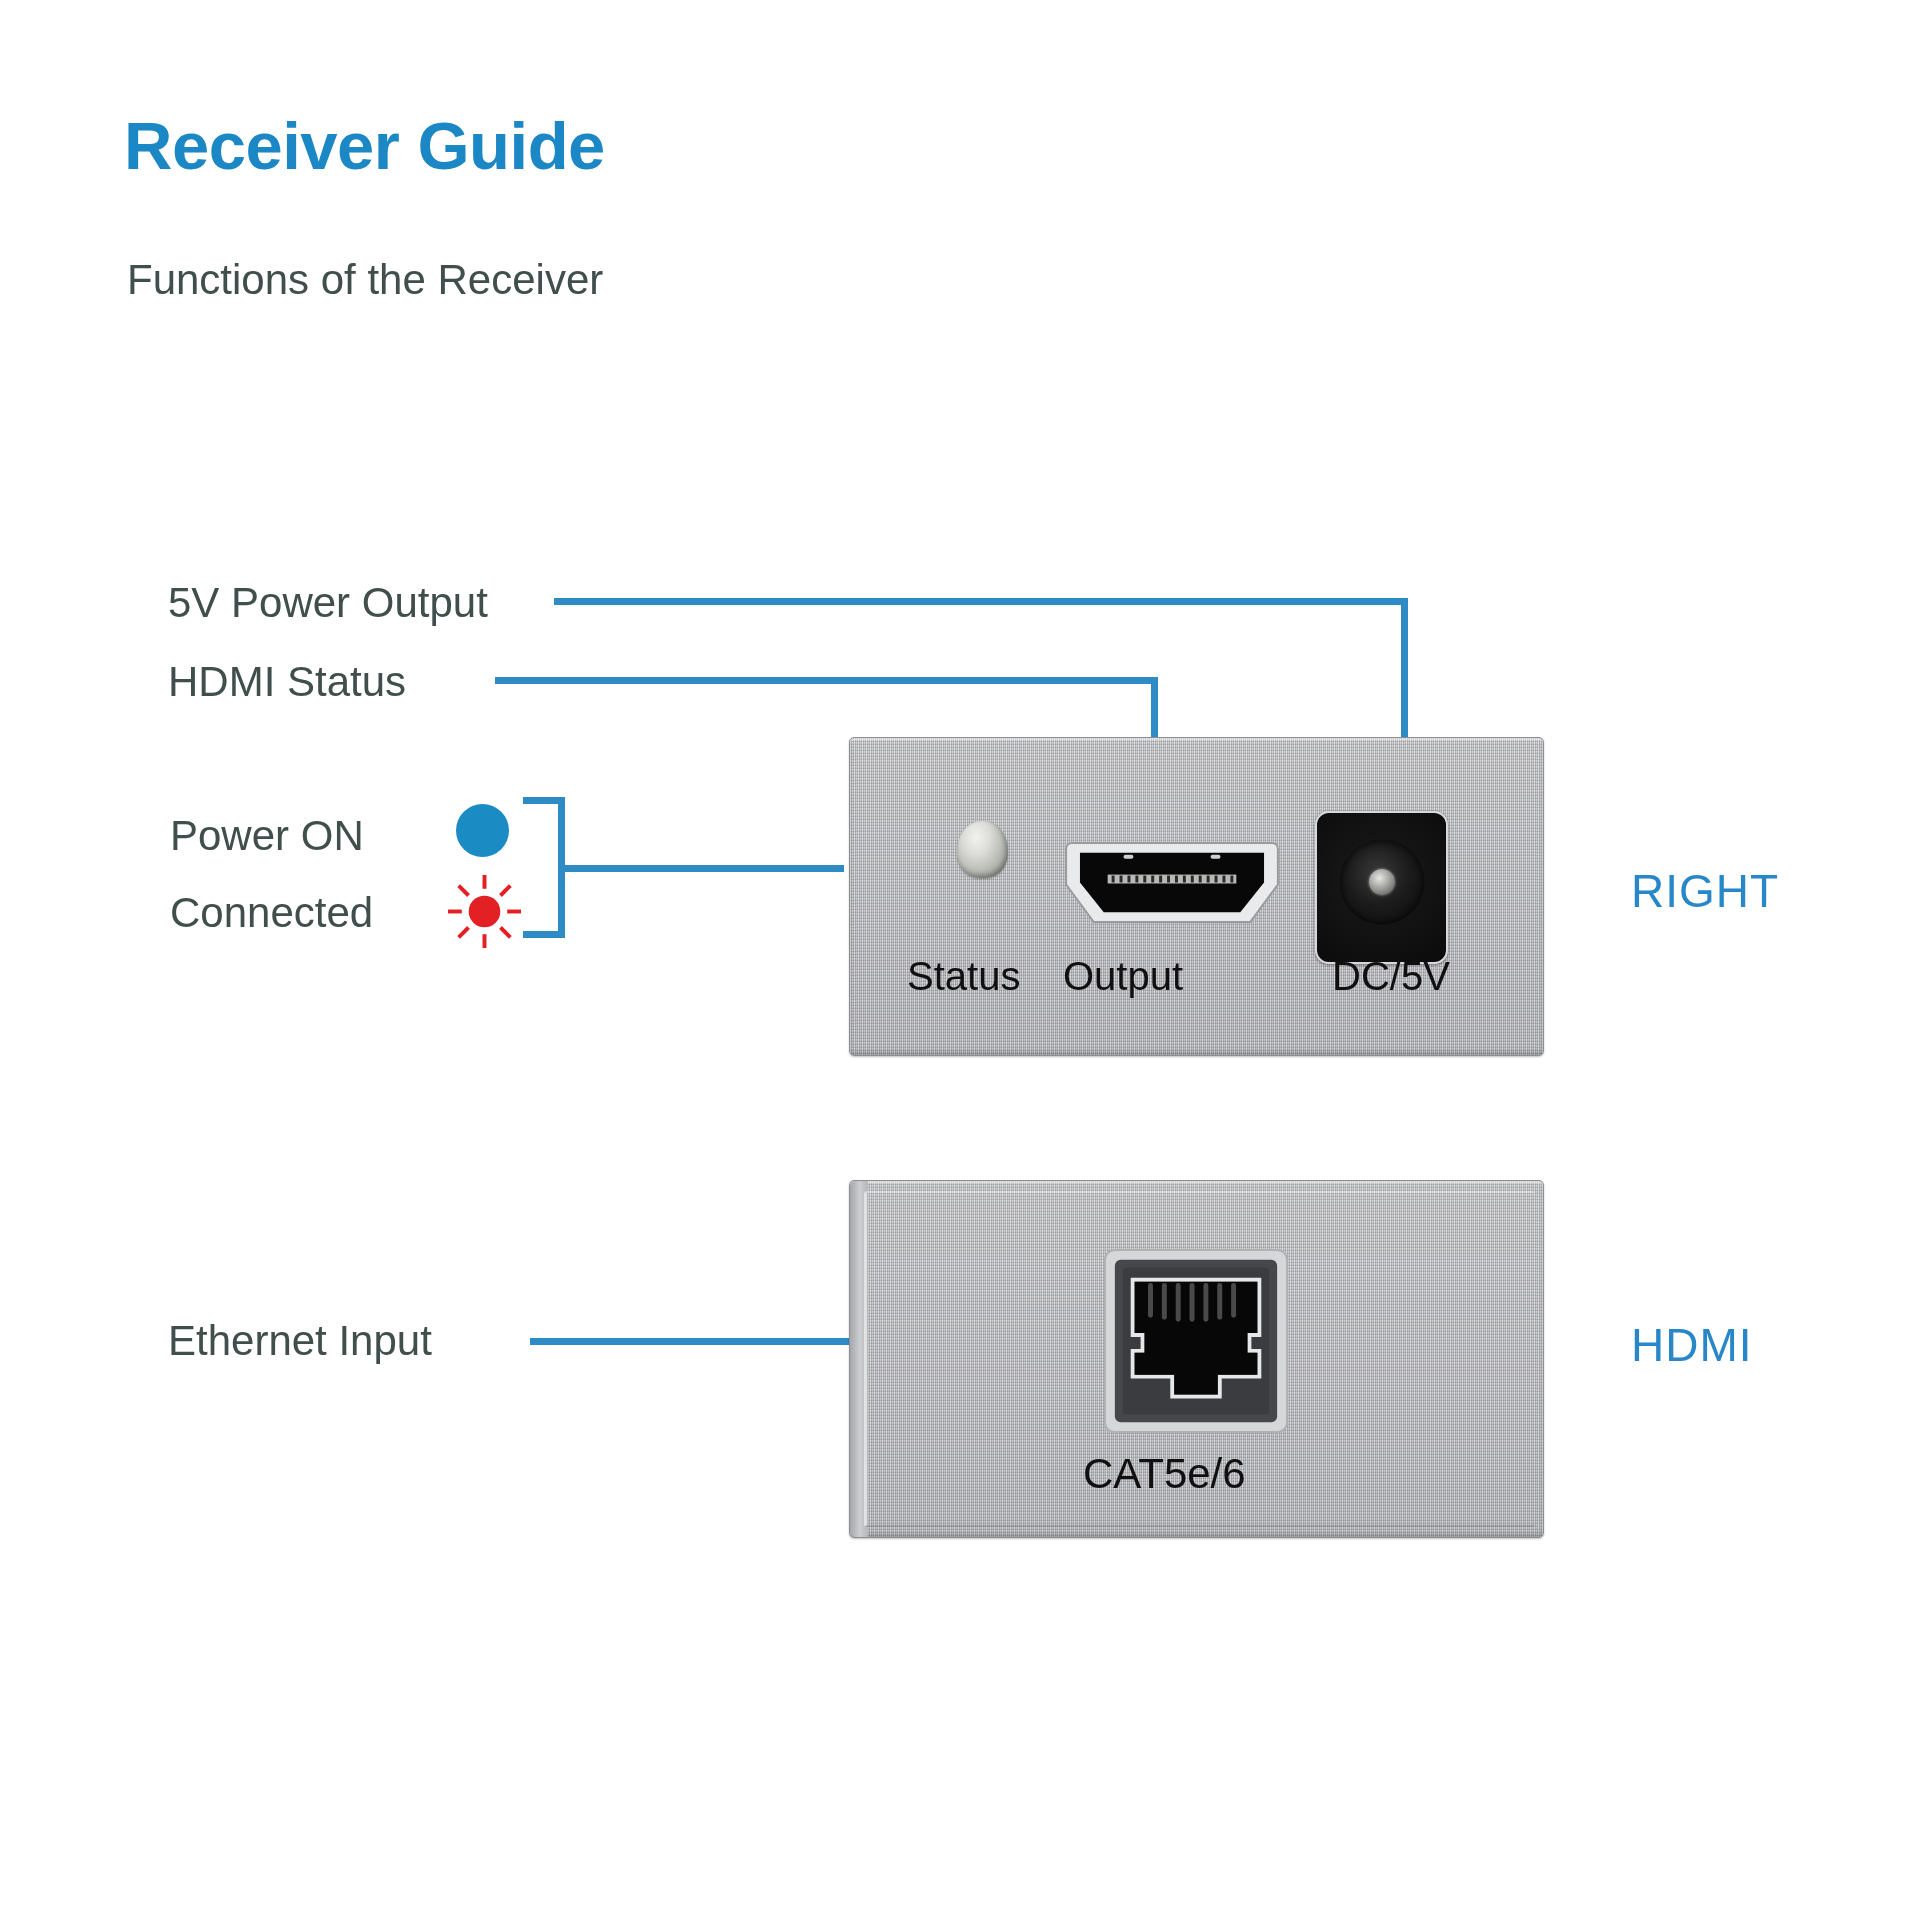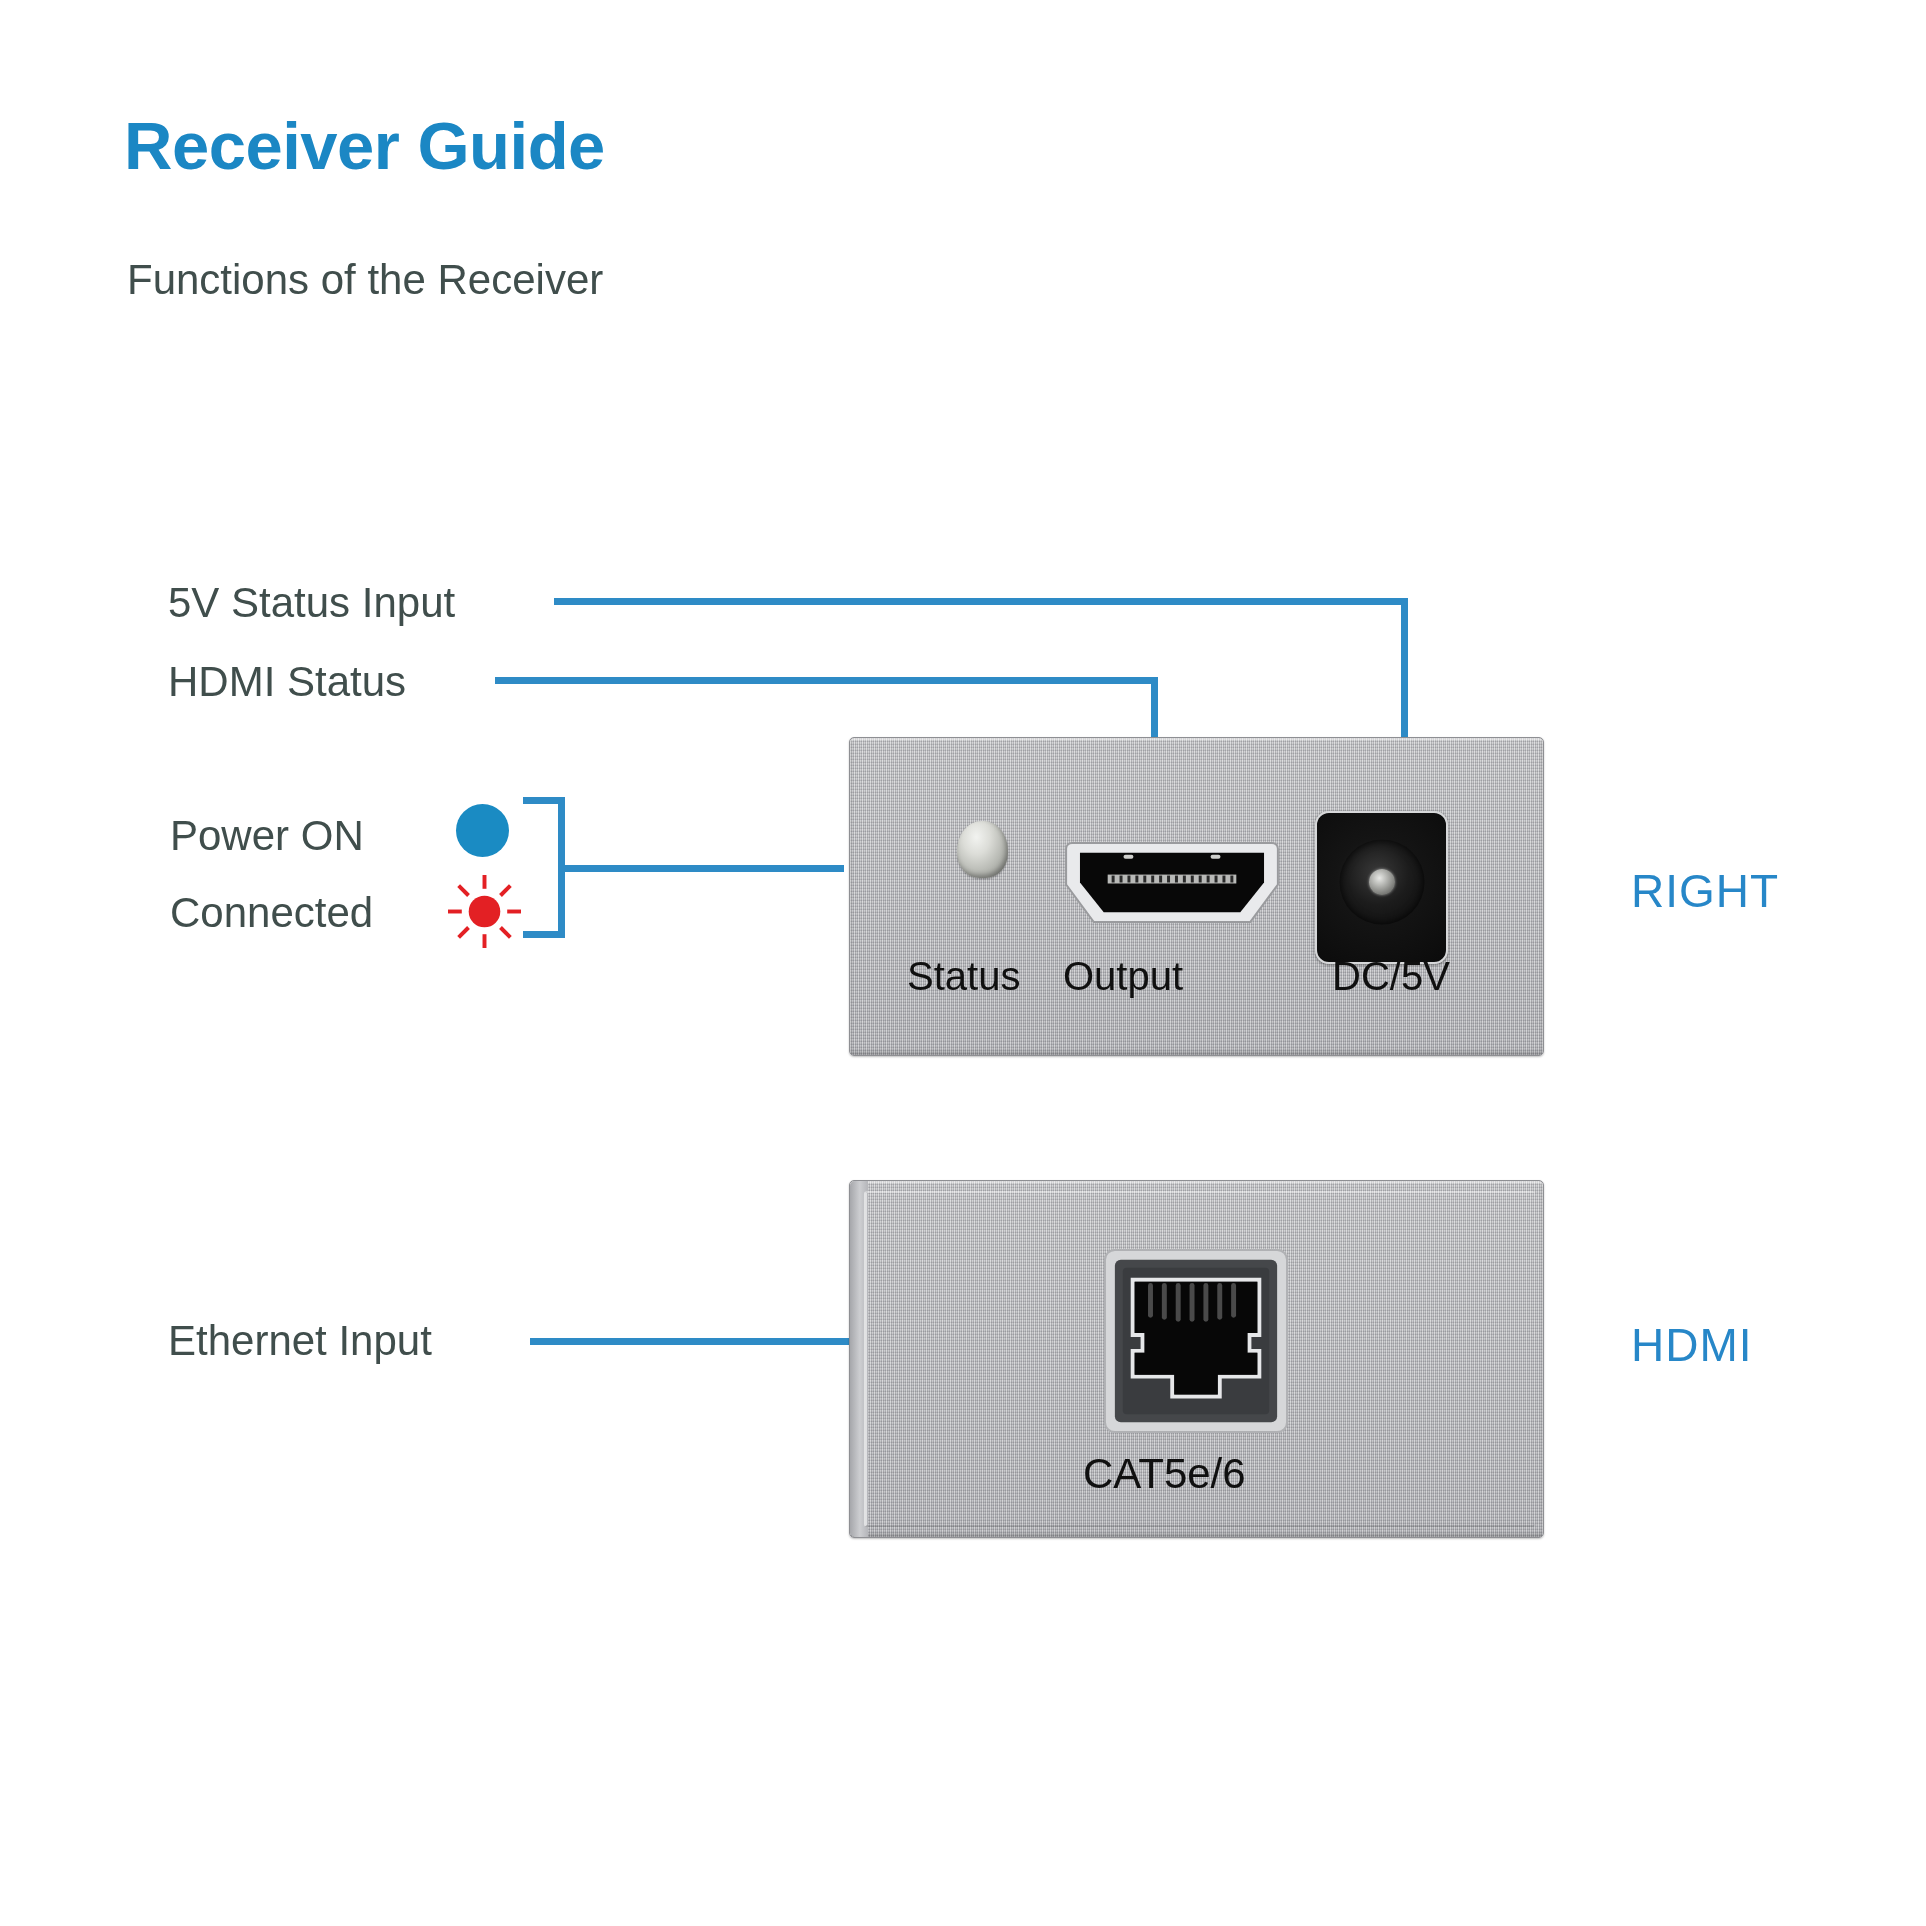--- a/index.html
+++ b/index.html
@@ -246,21 +246,21 @@
 <div id="page-subtitle">Functions of the Receiver</div>
 
 <div class="leader leader-h" id="leader-5v-h"></div>
 <div class="leader leader-v" id="leader-5v-v"></div>
 <div class="leader leader-h" id="leader-hdmi-h"></div>
 <div class="leader leader-v" id="leader-hdmi-v"></div>
 <div class="leader leader-h" id="leader-status-h"></div>
 <div id="led-bracket"></div>
 <div class="leader leader-h" id="leader-eth-h"></div>
 
-<div class="callout-label" id="label-5v-power">5V Status Input</div>
+<div class="callout-label" id="label-5v-power">5V Power Output</div>
 <div class="callout-label" id="label-hdmi-out">HDMI Status</div>
 <div class="callout-label" id="label-power-on">Power ON</div>
 <div class="callout-label" id="label-connected">Connected</div>
 <div class="callout-label" id="label-ethernet">Ethernet Input</div>
 
 <div id="led-power-on"></div>
 
 <div id="led-connected">
   <svg width="77" height="77" viewBox="0 0 78 78" aria-hidden="true">
     <g stroke="#E32024" stroke-width="4" stroke-linecap="butt">

